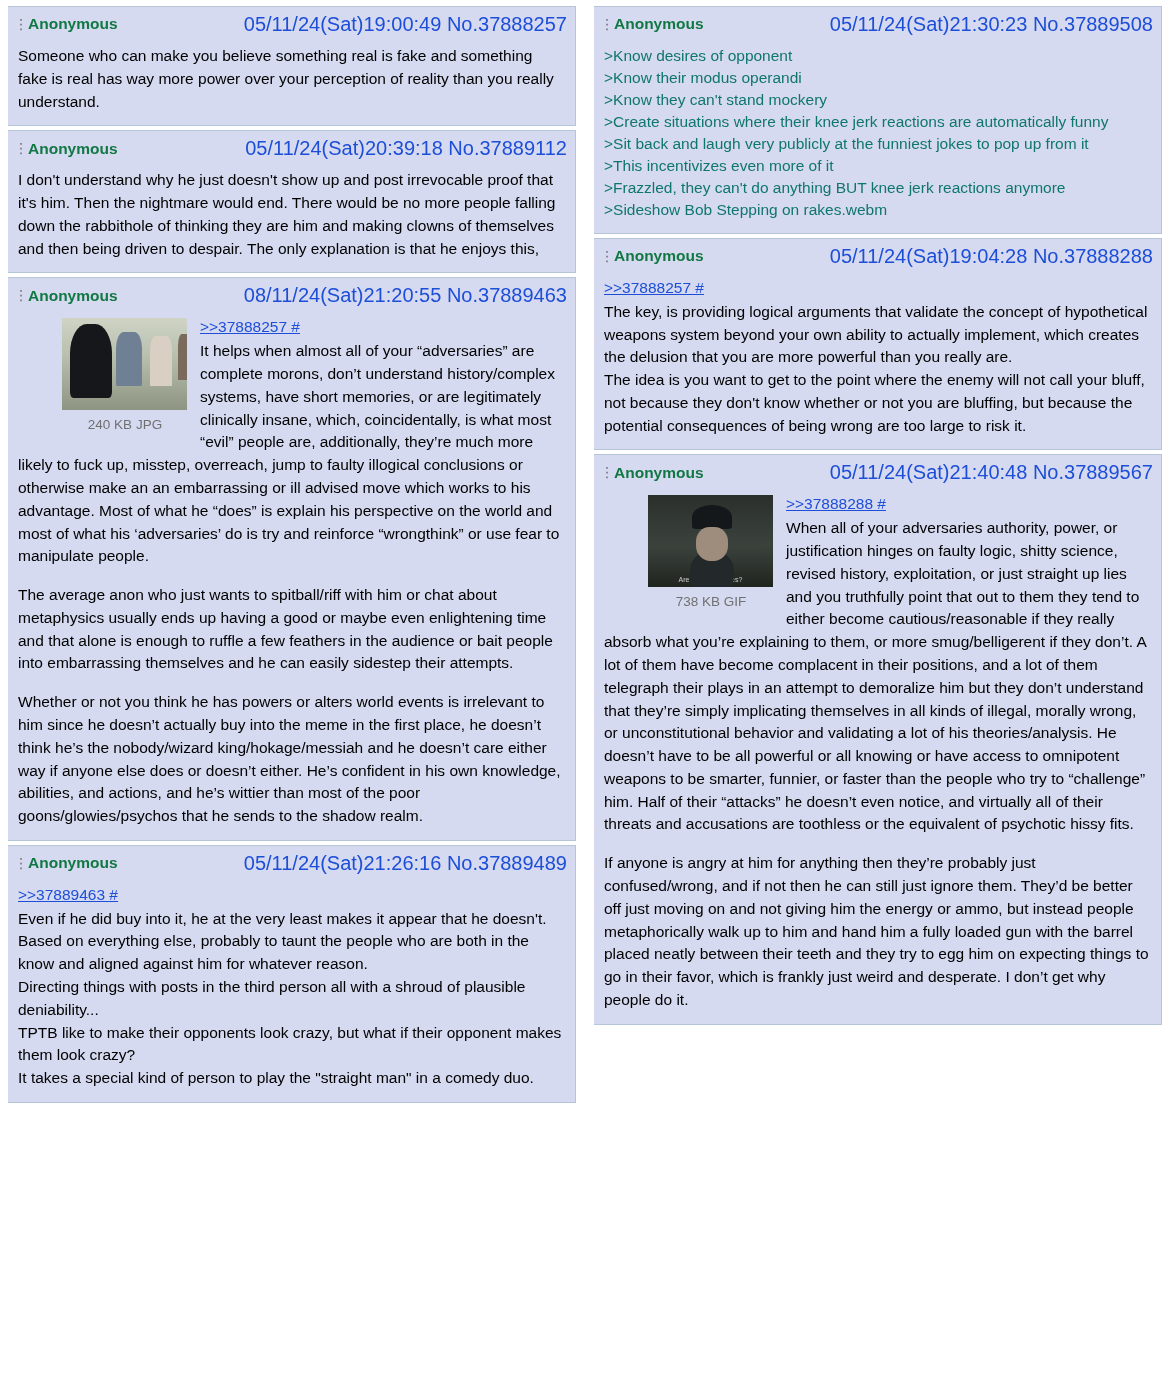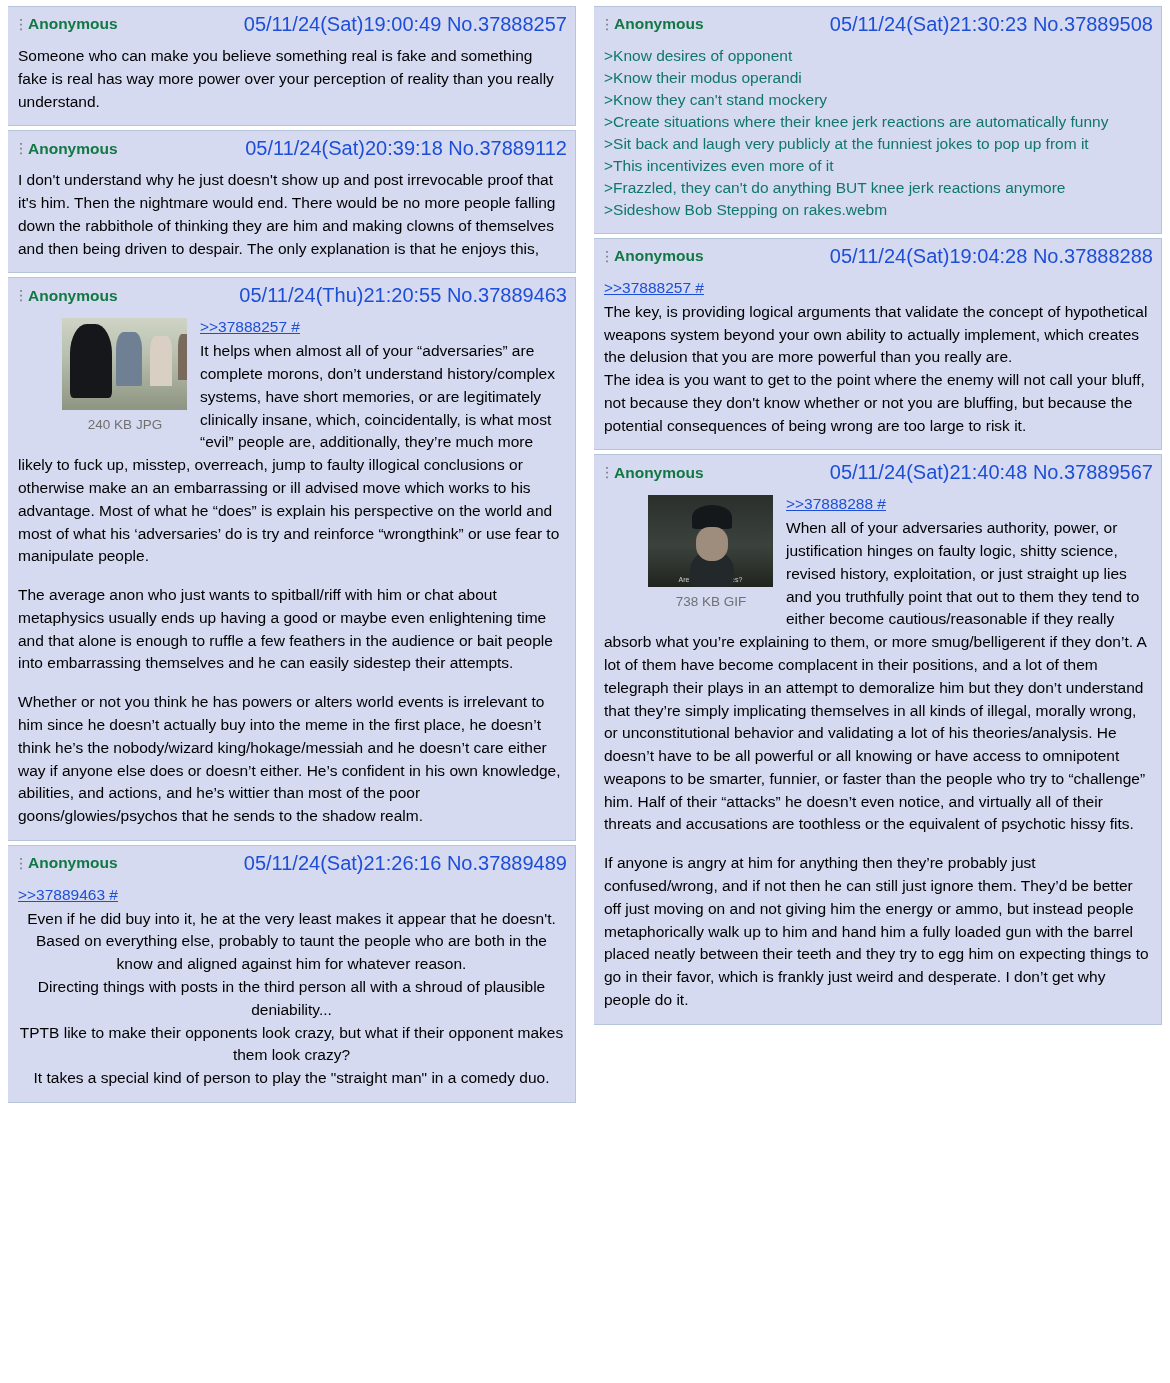--- a/index.html
+++ b/index.html
@@ -195,21 +195,21 @@
       </div>
       <div class="post-body clearfix">
         <p>I don't understand why he just doesn't show up and post irrevocable proof that it's him. Then the nightmare would end. There would be no more people falling down the rabbithole of thinking they are him and making clowns of themselves and then being driven to despair. The only explanation is that he enjoys this,</p>
       </div>
     </div>
 
     <div class="post">
       <div class="post-header">
         <span class="drag-handle">⋮</span>
         <span class="poster-name">Anonymous</span>
-        <span class="post-meta">05/11/24(Thu)21:20:55 No.37889463</span>
+        <span class="post-meta">08/11/24(Sat)21:20:55 No.37889463</span>
       </div>
       <div class="post-body clearfix">
         <div class="file-thumb">
           <div class="thumb-img thumb1"></div>
           <div class="thumb-caption">240 KB JPG</div>
         </div>
         <div class="quotelink-block">
           <a class="quotelink" href="#">&gt;&gt;37888257 #</a>
         </div>
         <p>It helps when almost all of your “adversaries” are complete morons, don’t understand history/complex systems, have short memories, or are legitimately clinically insane, which, coincidentally, is what most “evil” people are, additionally, they’re much more likely to fuck up, misstep, overreach, jump to faulty illogical conclusions or otherwise make an an embarrassing or ill advised move which works to his advantage. Most of what he “does” is explain his perspective on the world and most of what his ‘adversaries’ do is try and reinforce “wrongthink” or use fear to manipulate people.</p>
@@ -221,21 +221,21 @@
     <div class="post">
       <div class="post-header">
         <span class="drag-handle">⋮</span>
         <span class="poster-name">Anonymous</span>
         <span class="post-meta">05/11/24(Sat)21:26:16 No.37889489</span>
       </div>
       <div class="post-body clearfix">
         <div class="quotelink-block">
           <a class="quotelink" href="#">&gt;&gt;37889463 #</a>
         </div>
-        <p style="white-space: pre-line; text-align: center;">Even if he did buy into it, he at the very least makes it appear that he doesn't. Based on everything else, probably to taunt the people who are both in the know and aligned against him for whatever reason.
+        <p style="white-space: pre-line;">Even if he did buy into it, he at the very least makes it appear that he doesn't. Based on everything else, probably to taunt the people who are both in the know and aligned against him for whatever reason.
 Directing things with posts in the third person all with a shroud of plausible deniability...
 TPTB like to make their opponents look crazy, but what if their opponent makes them look crazy?
 It takes a special kind of person to play the "straight man" in a comedy duo.</p>
       </div>
     </div>
 
   </div>
 
   <div class="column">
 

